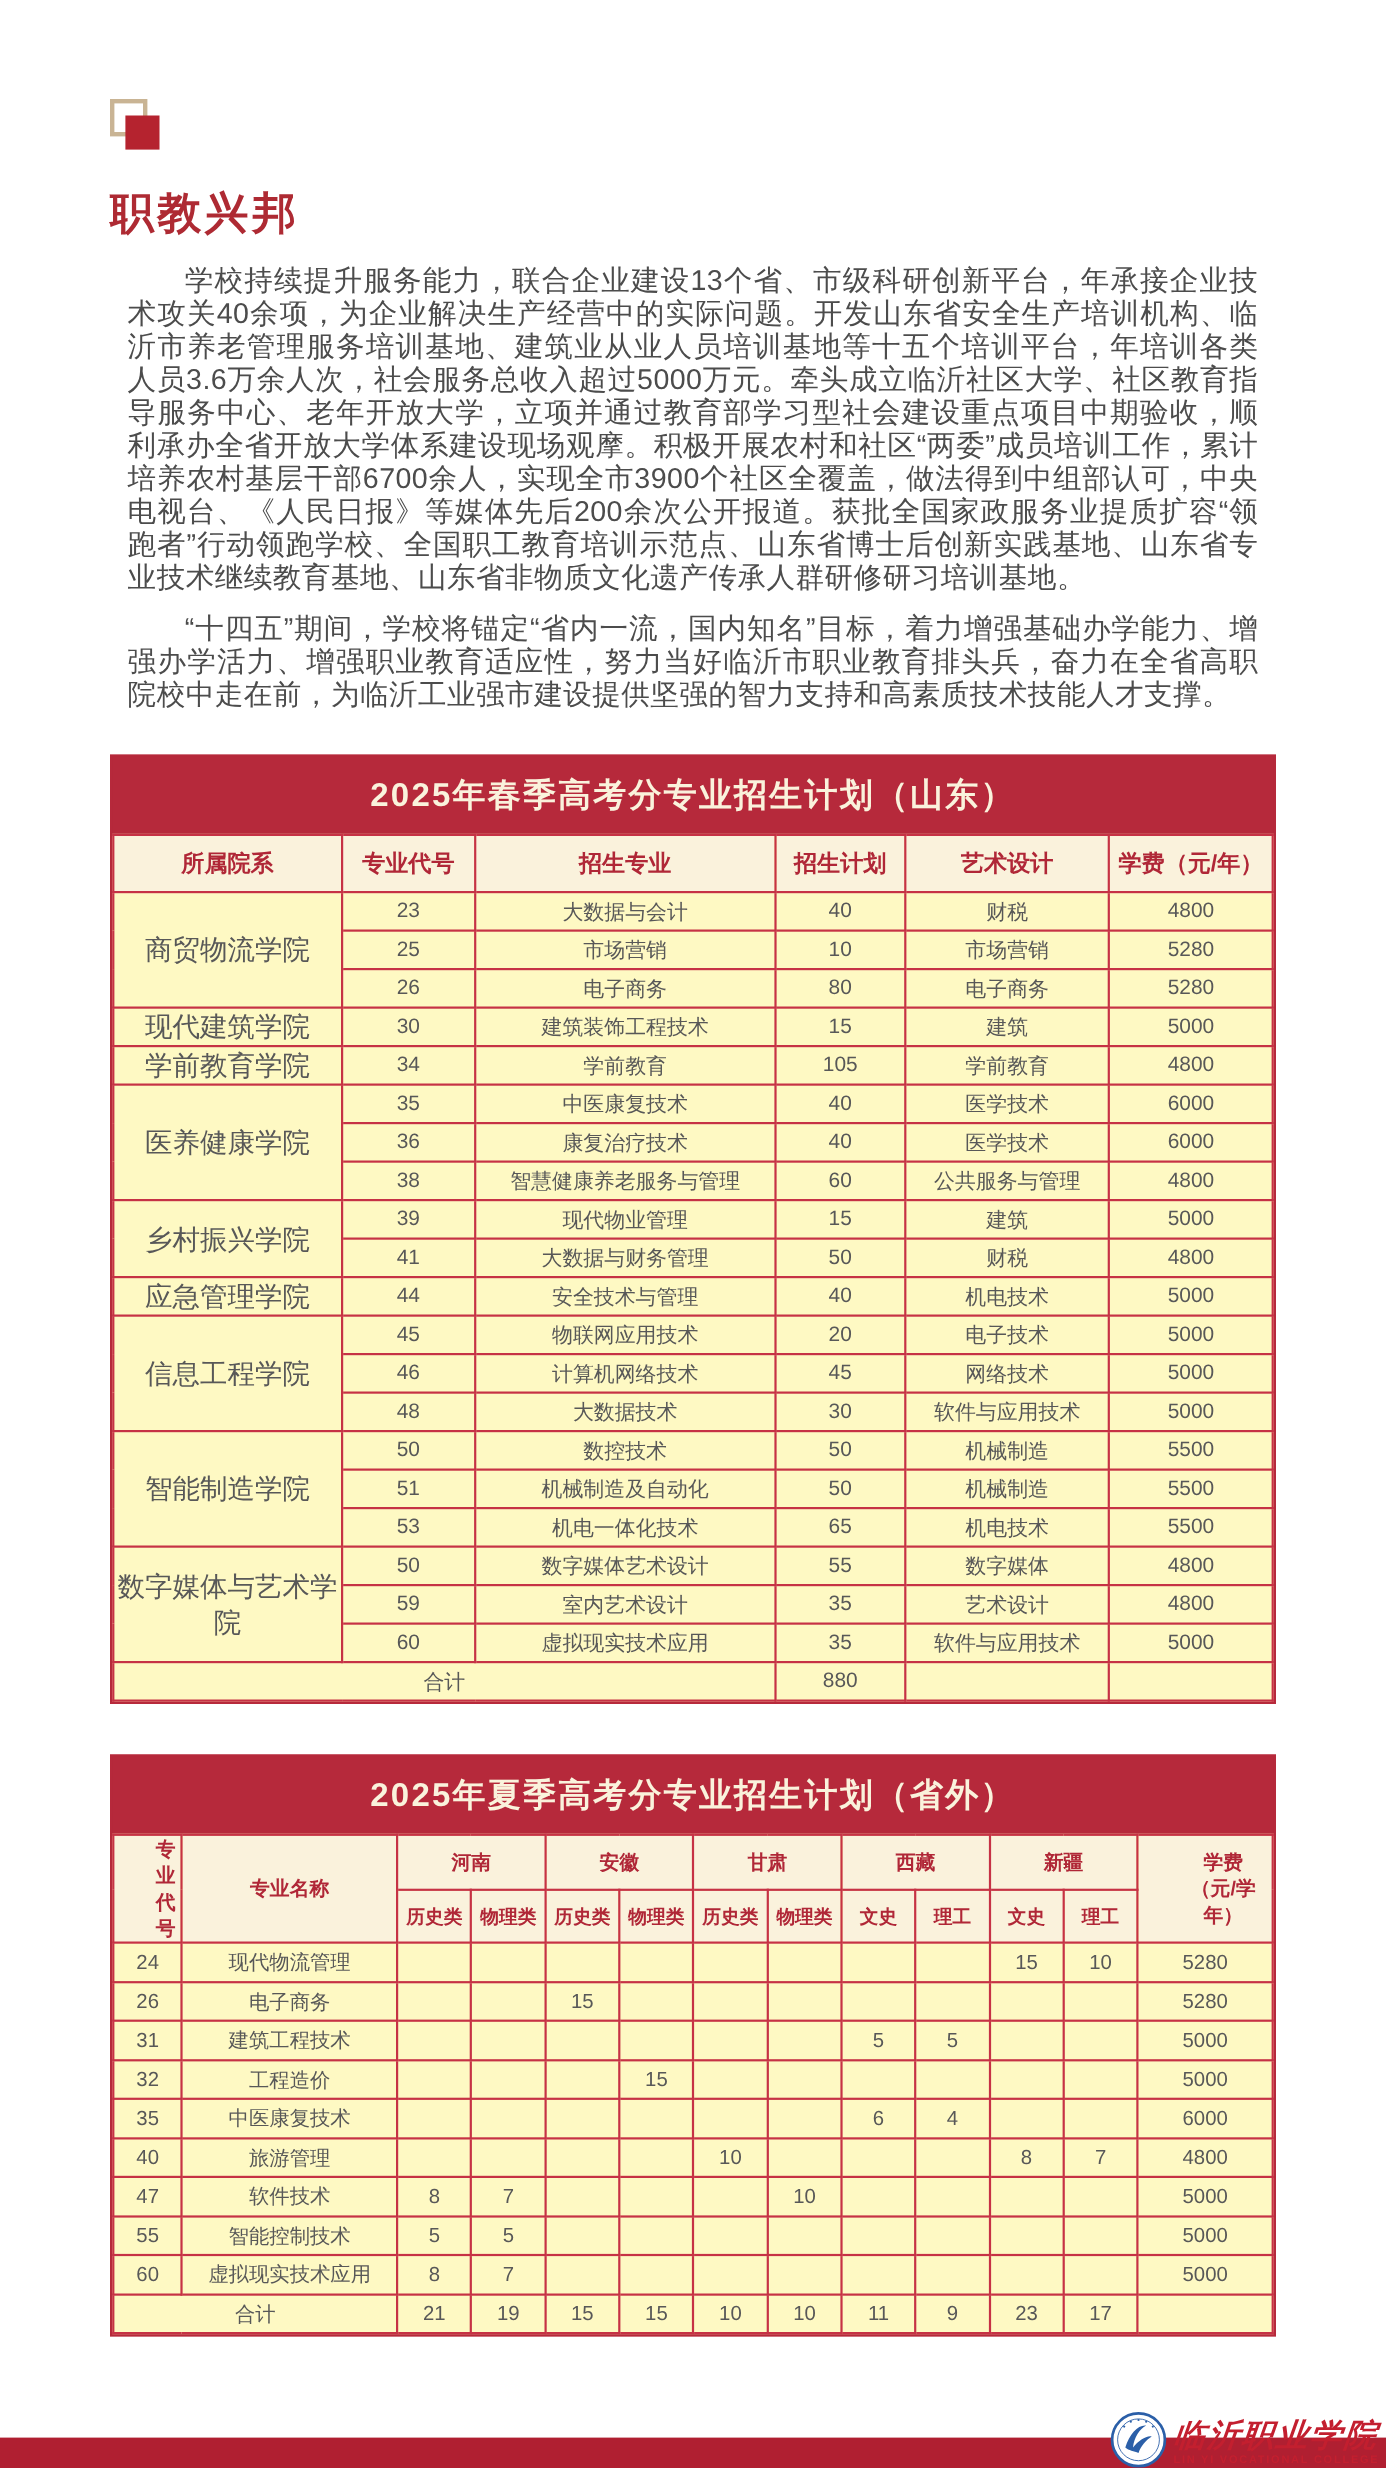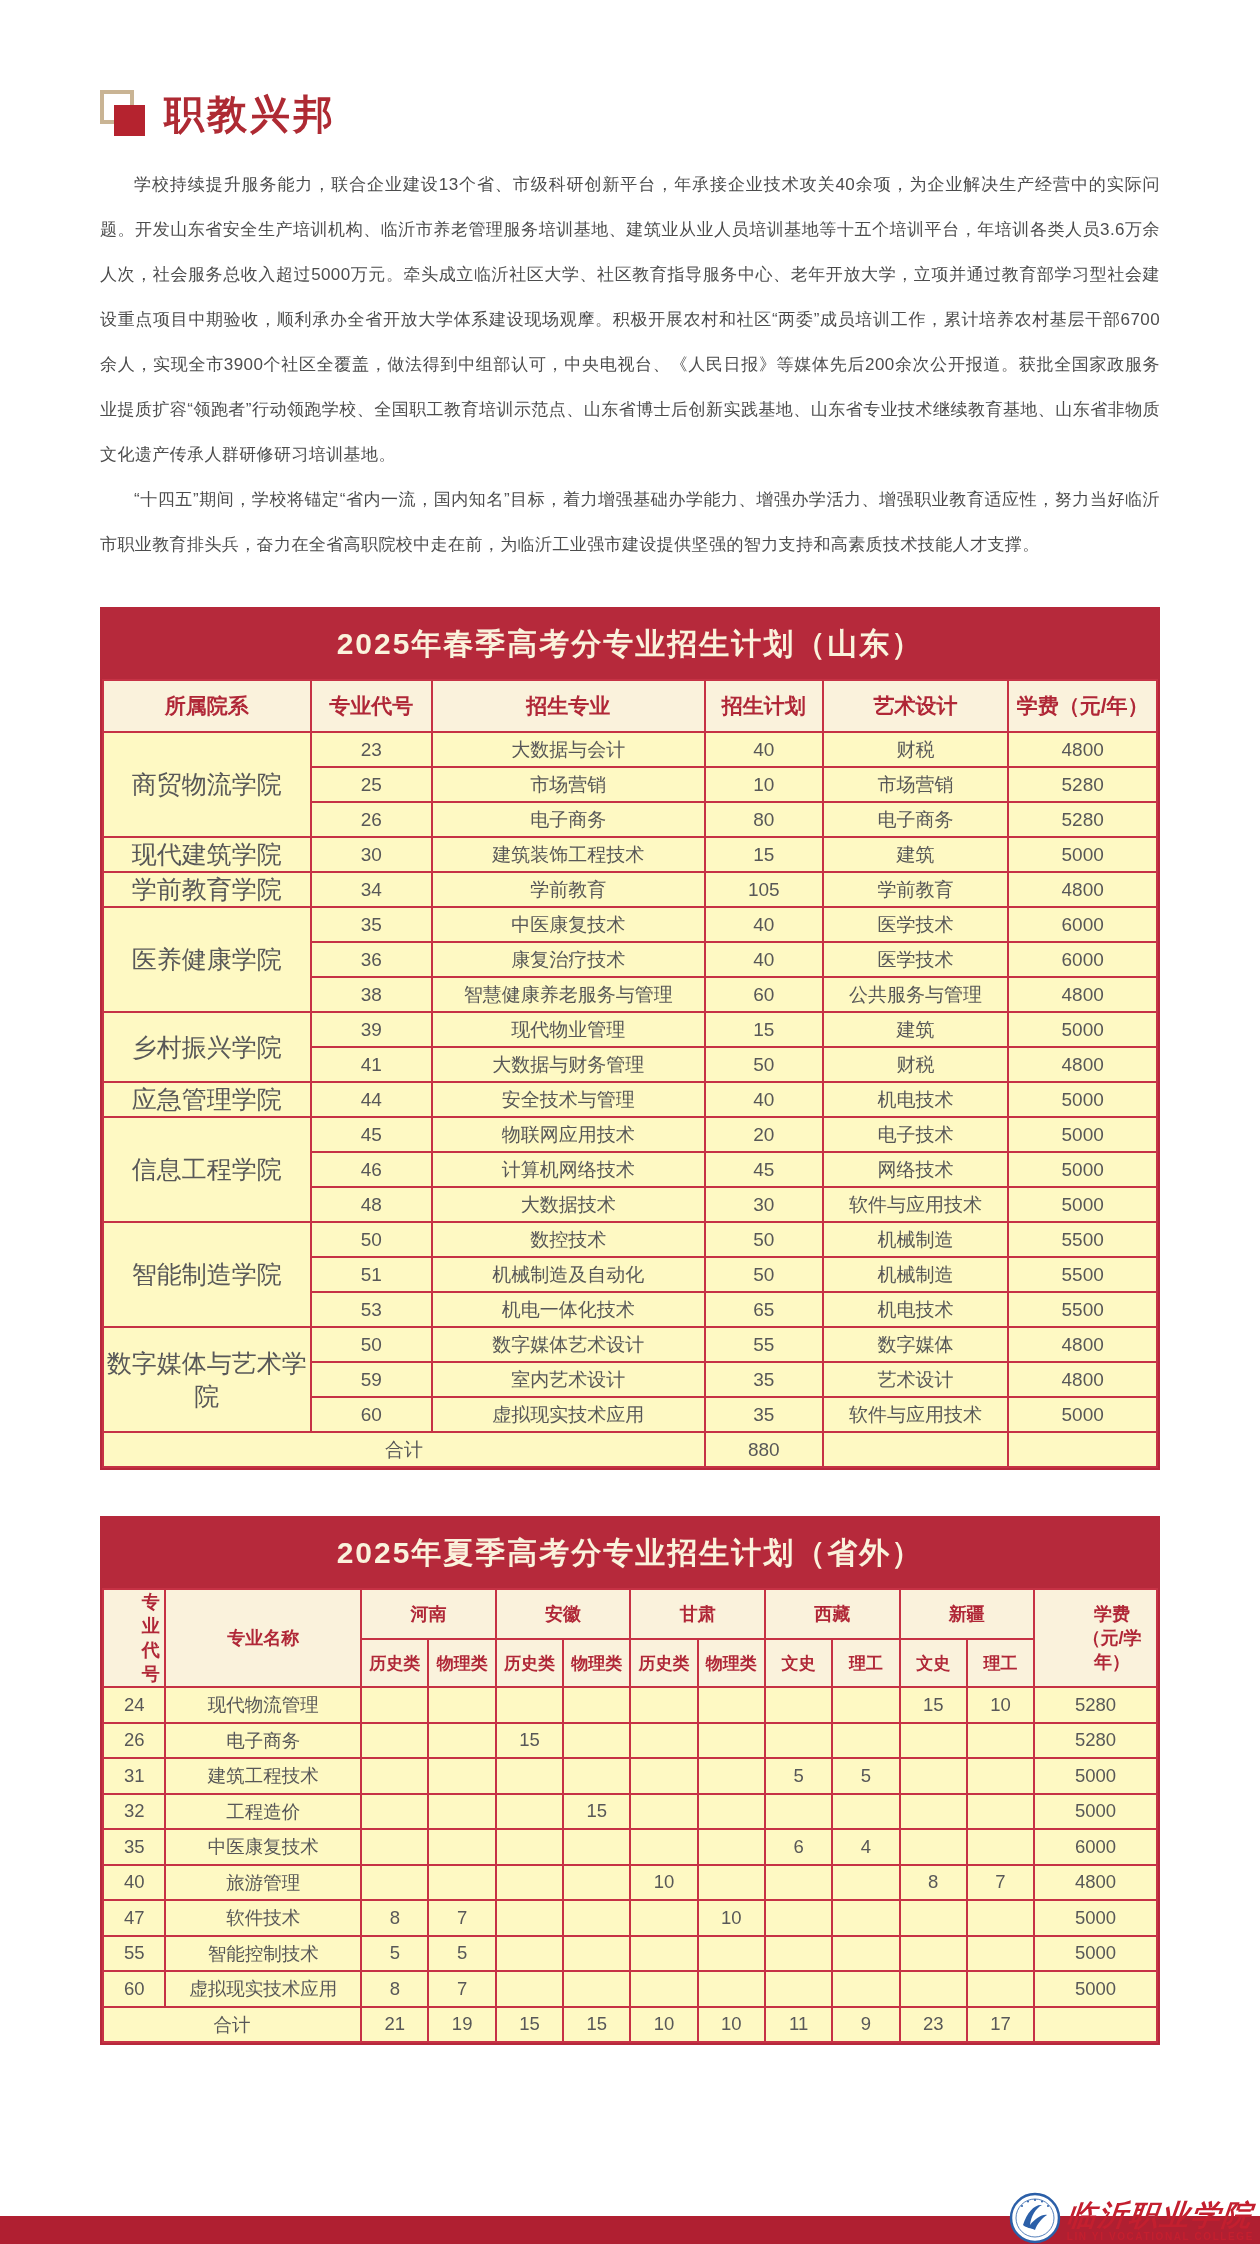--- a/index.html
+++ b/index.html
@@ -18,31 +18,31 @@
     position:relative;
     width:1260px;height:2244px;
     margin:0 auto;
     background:#ffffff;
     overflow:hidden;
     font-family:"Liberation Sans","DejaVu Sans",sans-serif;
   }
   .content{padding:88px 100px 0 100px;}
 
   
-  .heading{display:flex;align-items:flex-start;gap:14px;}
+  .heading{display:flex;align-items:flex-start;gap:26px;flex-direction:column;}
   .sq-icon{position:relative;width:50px;height:52px;flex:0 0 auto;margin-top:2px;}
   .sq-icon .outline{position:absolute;left:0;top:0;width:26px;height:26px;border:4px solid var(--tan);background:#fff;}
   .sq-icon .solid{position:absolute;left:14px;top:15px;width:31px;height:31px;background:#B5232F;}
   .heading-text{font-size:40px;font-weight:bold;color:var(--heading-red);letter-spacing:3px;line-height:52px;}
 
   
   .intro{margin-top:20px;}
   .intro p{
-    margin:0;
-    font-size:17px;line-height:45px;color:var(--body-gray);
+    margin:16px;
+    font-size:26px;line-height:30px;color:var(--body-gray);
     text-align:justify;text-indent:2em;letter-spacing:0.4px;
   }
 
   
   .tbl-block{margin-top:40px;background:var(--crimson);border:2px solid var(--crimson);}
   .tbl-title{
     height:70px;display:flex;align-items:center;justify-content:center;
     color:var(--cream);font-size:30px;font-weight:bold;letter-spacing:2px;
   }
   table.tbl{width:100%;border-collapse:collapse;table-layout:fixed;background:#fef9c3;}

